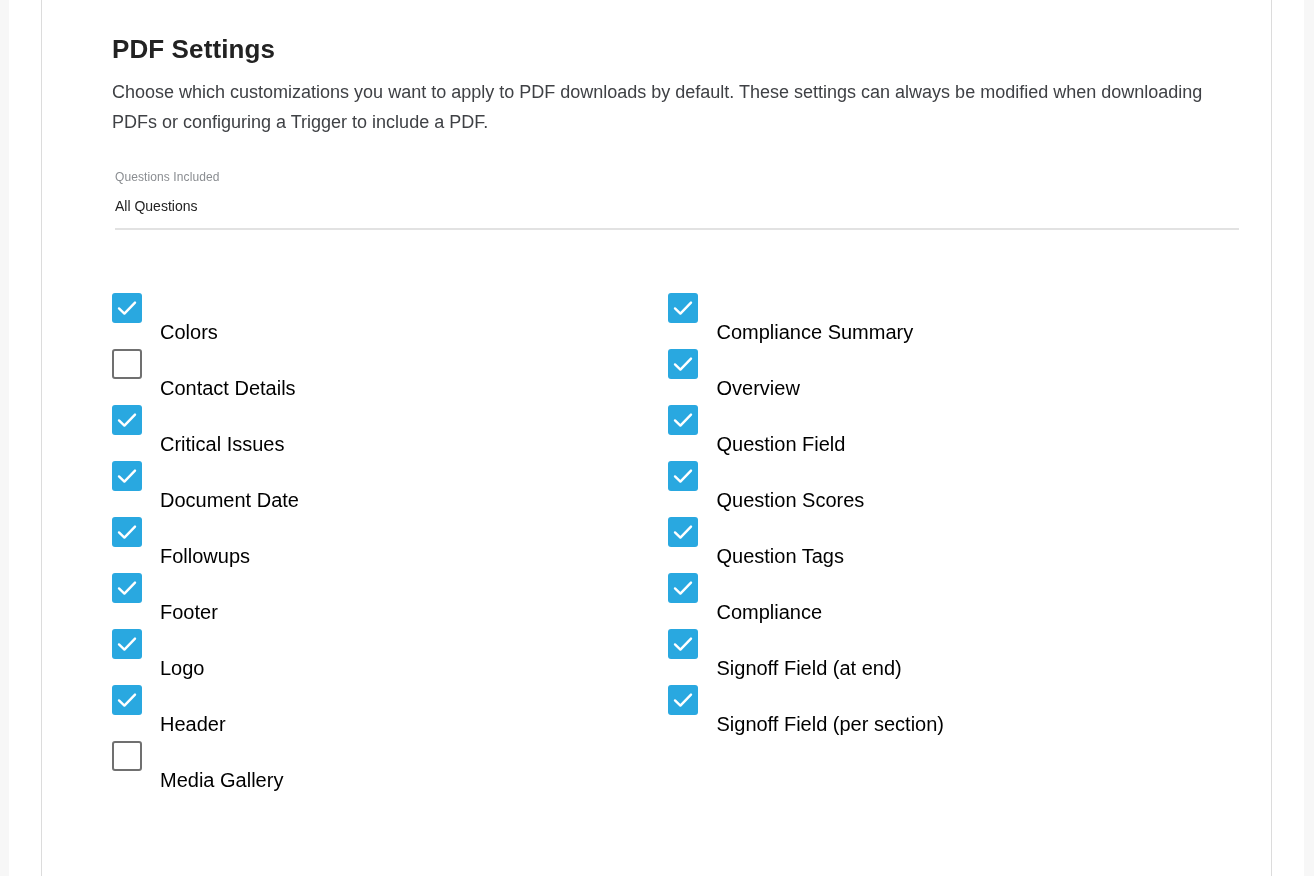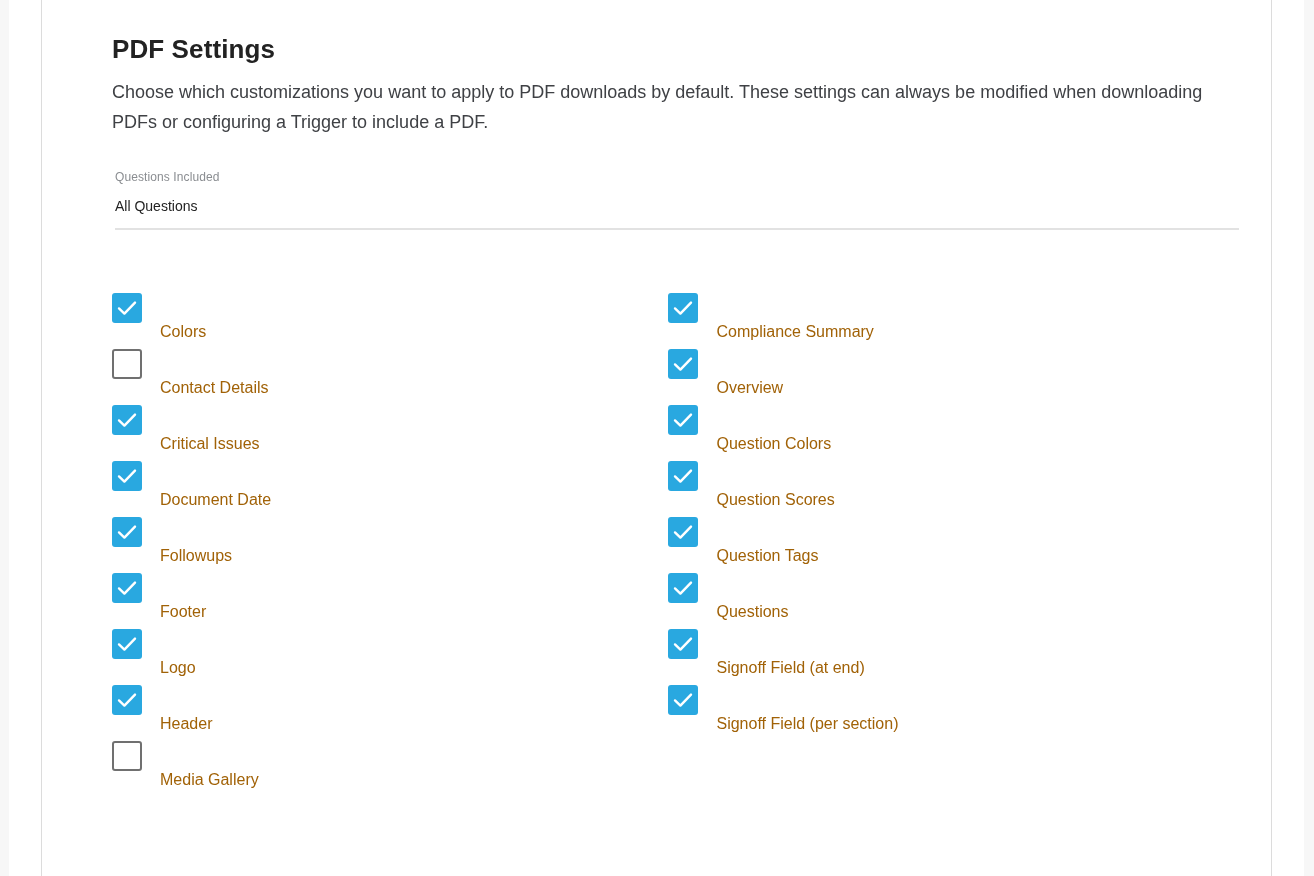--- a/index.html
+++ b/index.html
@@ -164,23 +164,23 @@
   .cbox.on svg {
     position: absolute;
     left: 0;
     top: 0;
     width: 30px;
     height: 30px;
   }
 
   .option-label {
     margin-left: 18px;
-    font-size: 16px;
+    font-size: 20px;
     line-height: 26px;
-    color: #a16207;
+    color: #000000;
     white-space: nowrap;
     margin-top: 48px;
   }
 </style>
 </head>
 <body>
 
 <div class="viewport">
 
   <div class="left-gutter"></div>
@@ -284,21 +284,21 @@
                 </svg>
               </span>
               <span class="option-label">Overview</span>
             </div>
             <div class="option-row">
               <span class="cbox on">
                 <svg viewBox="0 0 30 30" xmlns="http://www.w3.org/2000/svg">
                   <path d="M7 15.4 L12.4 20.6 L23 9.6" fill="none" stroke="#ffffff" stroke-width="2.4" stroke-linecap="round" stroke-linejoin="round"></path>
                 </svg>
               </span>
-              <span class="option-label">Question Colors</span>
+              <span class="option-label">Question Field</span>
             </div>
             <div class="option-row">
               <span class="cbox on">
                 <svg viewBox="0 0 30 30" xmlns="http://www.w3.org/2000/svg">
                   <path d="M7 15.4 L12.4 20.6 L23 9.6" fill="none" stroke="#ffffff" stroke-width="2.4" stroke-linecap="round" stroke-linejoin="round"></path>
                 </svg>
               </span>
               <span class="option-label">Question Scores</span>
             </div>
             <div class="option-row">
@@ -308,21 +308,21 @@
                 </svg>
               </span>
               <span class="option-label">Question Tags</span>
             </div>
             <div class="option-row">
               <span class="cbox on">
                 <svg viewBox="0 0 30 30" xmlns="http://www.w3.org/2000/svg">
                   <path d="M7 15.4 L12.4 20.6 L23 9.6" fill="none" stroke="#ffffff" stroke-width="2.4" stroke-linecap="round" stroke-linejoin="round"></path>
                 </svg>
               </span>
-              <span class="option-label">Questions</span>
+              <span class="option-label">Compliance</span>
             </div>
             <div class="option-row">
               <span class="cbox on">
                 <svg viewBox="0 0 30 30" xmlns="http://www.w3.org/2000/svg">
                   <path d="M7 15.4 L12.4 20.6 L23 9.6" fill="none" stroke="#ffffff" stroke-width="2.4" stroke-linecap="round" stroke-linejoin="round"></path>
                 </svg>
               </span>
               <span class="option-label">Signoff Field (at end)</span>
             </div>
             <div class="option-row">

